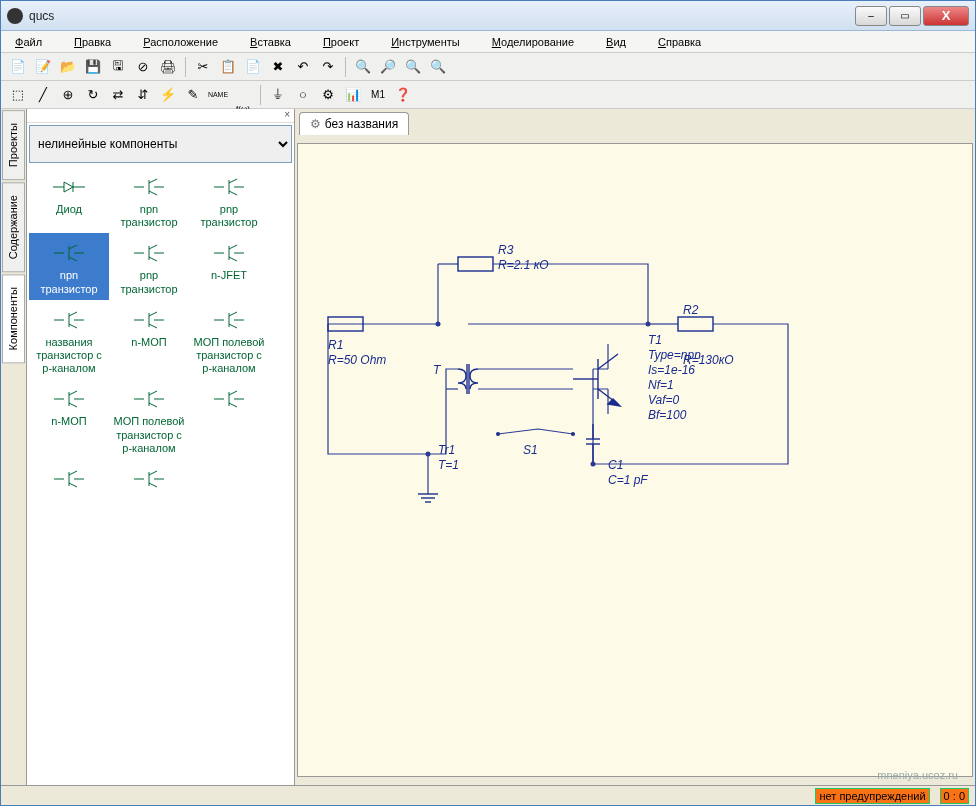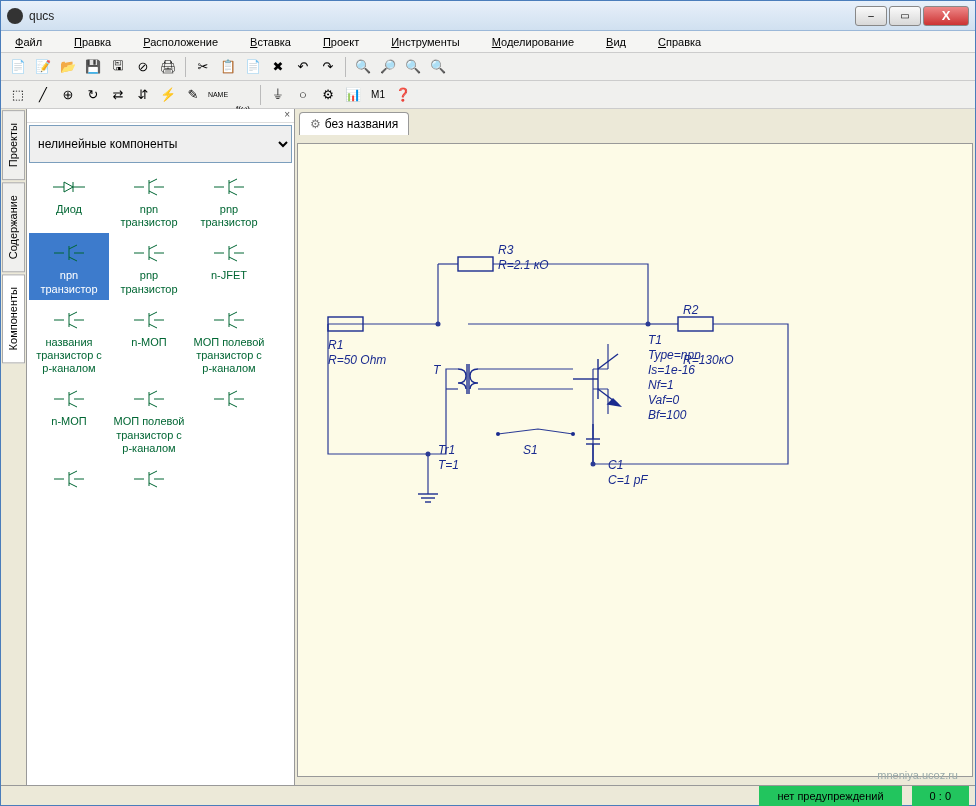--- a/index.html
+++ b/index.html
@@ -35,21 +35,21 @@
 .canvas { flex: 1; background: #fdfbe7; position: relative; border: 1px solid #999; margin: 8px 2px; overflow: hidden;
   background-image: radial-gradient(#d9d5b8 0.6px, transparent 0.6px);
   background-size: 10px 10px;
   font-style: italic;
 }
 .schem { position: absolute; top: 20px; left: 10px; }
 .schem text { font-family: sans-serif; font-size: 12px; fill: #1a2b8f; }
 .schem .wire { stroke: #2a3a95; stroke-width: 1.2; fill: none; }
 .schem .comp { stroke: #1a2b8f; stroke-width: 1.4; fill: none; }
 .statusbar { height: 20px; background: #ece9d8; border-top: 1px solid #999; display: flex; align-items: center; justify-content: flex-end; padding: 0 6px; gap: 10px; font-size: 11px; }
-.statusbox { border: 3px solid #22c55e; padding: 1px 15px; background: #22c55e; }
+.statusbox { border: 1px solid #22c55e; padding: 1px 3px; background: #f97316; }
 .watermark { position: absolute; bottom: 25px; right: 18px; color: #9aa; font-size: 11px; }
 </style>
 </head>
 <body>
 
 <div class="window">
 
   <div class="titlebar">
     <div class="titlebar-icon"></div>
     <div class="titlebar-text">qucs</div>

